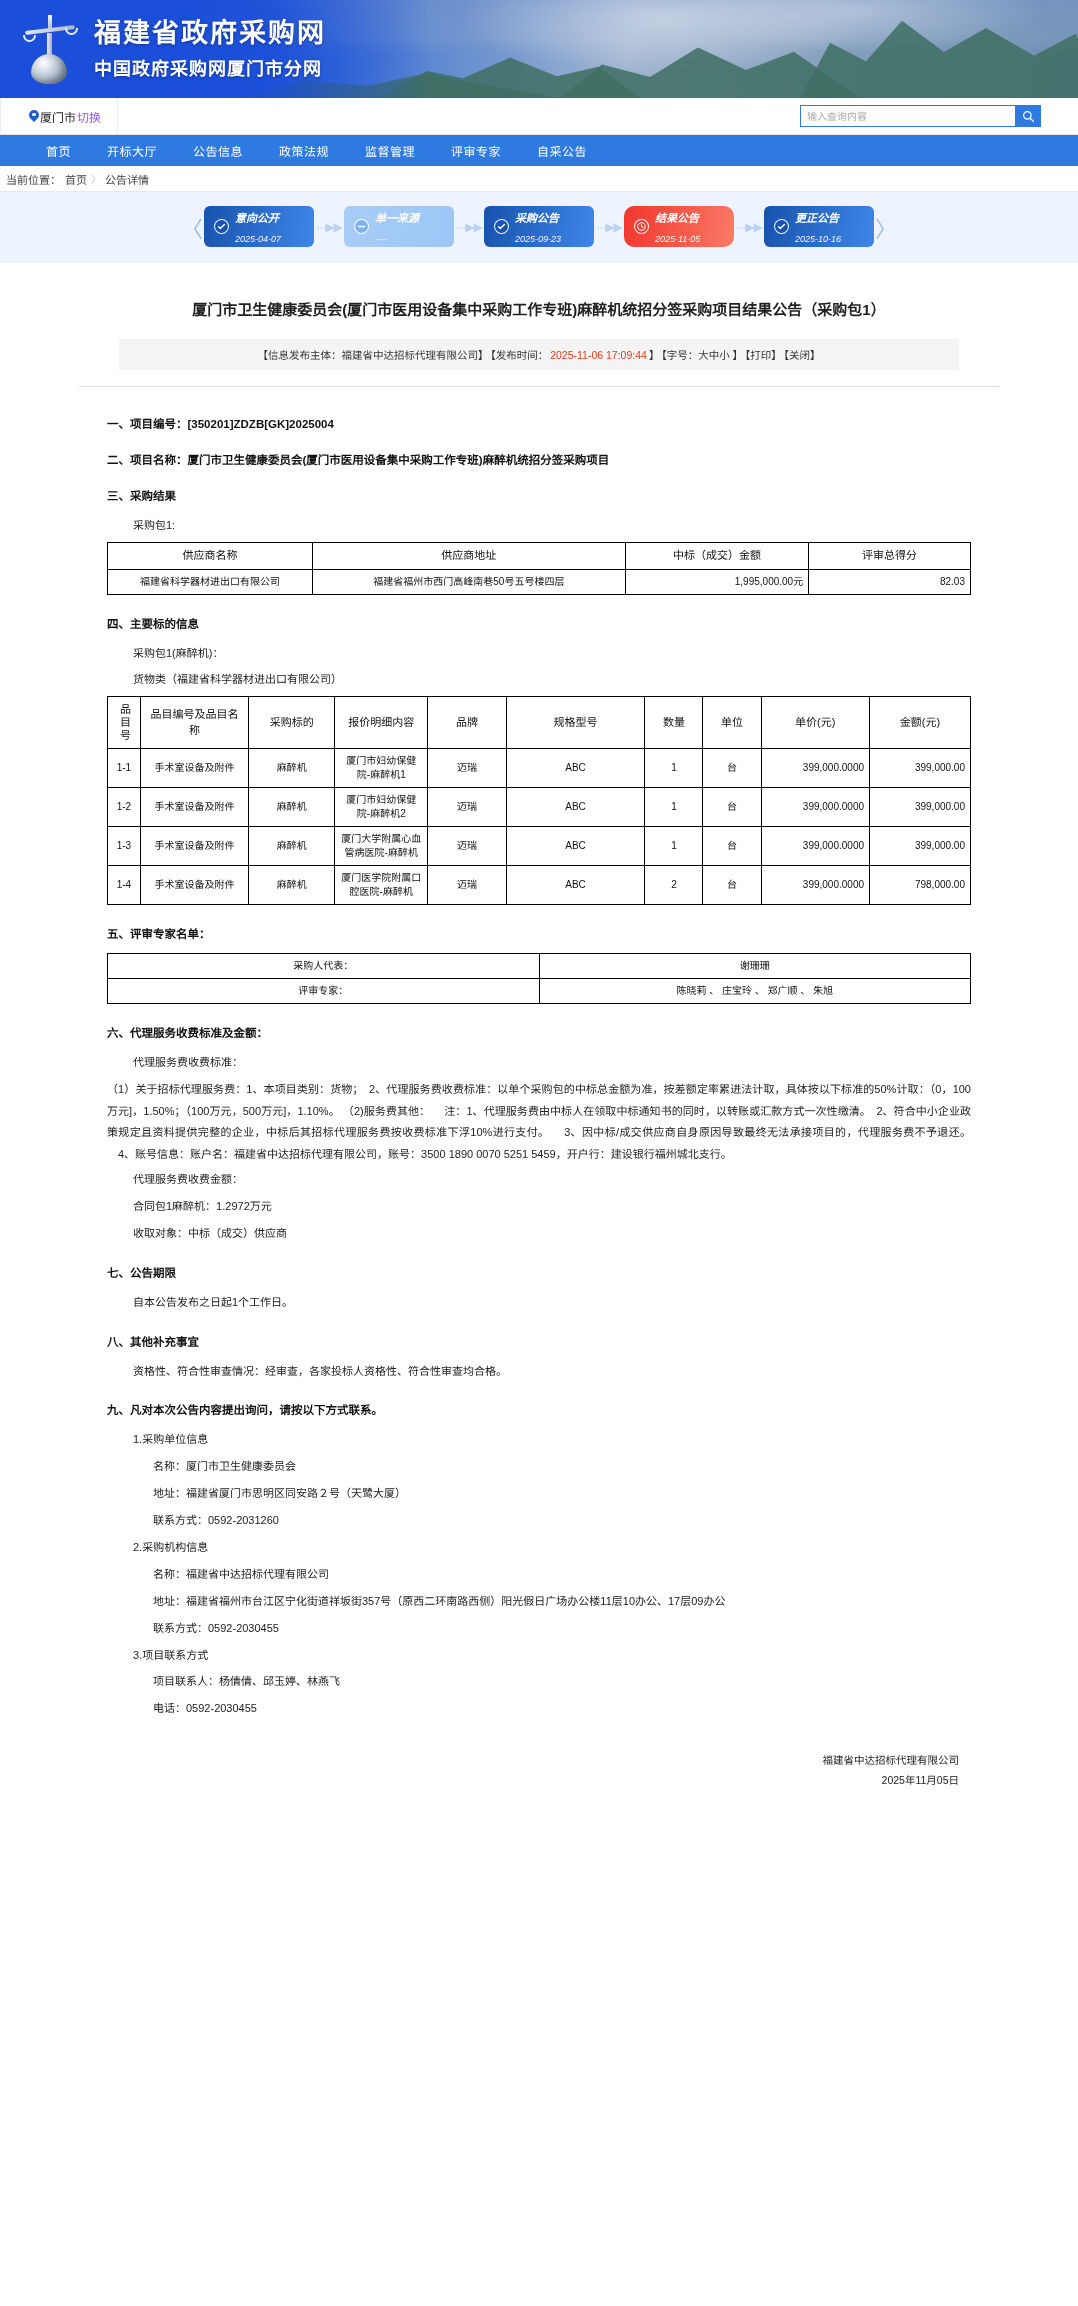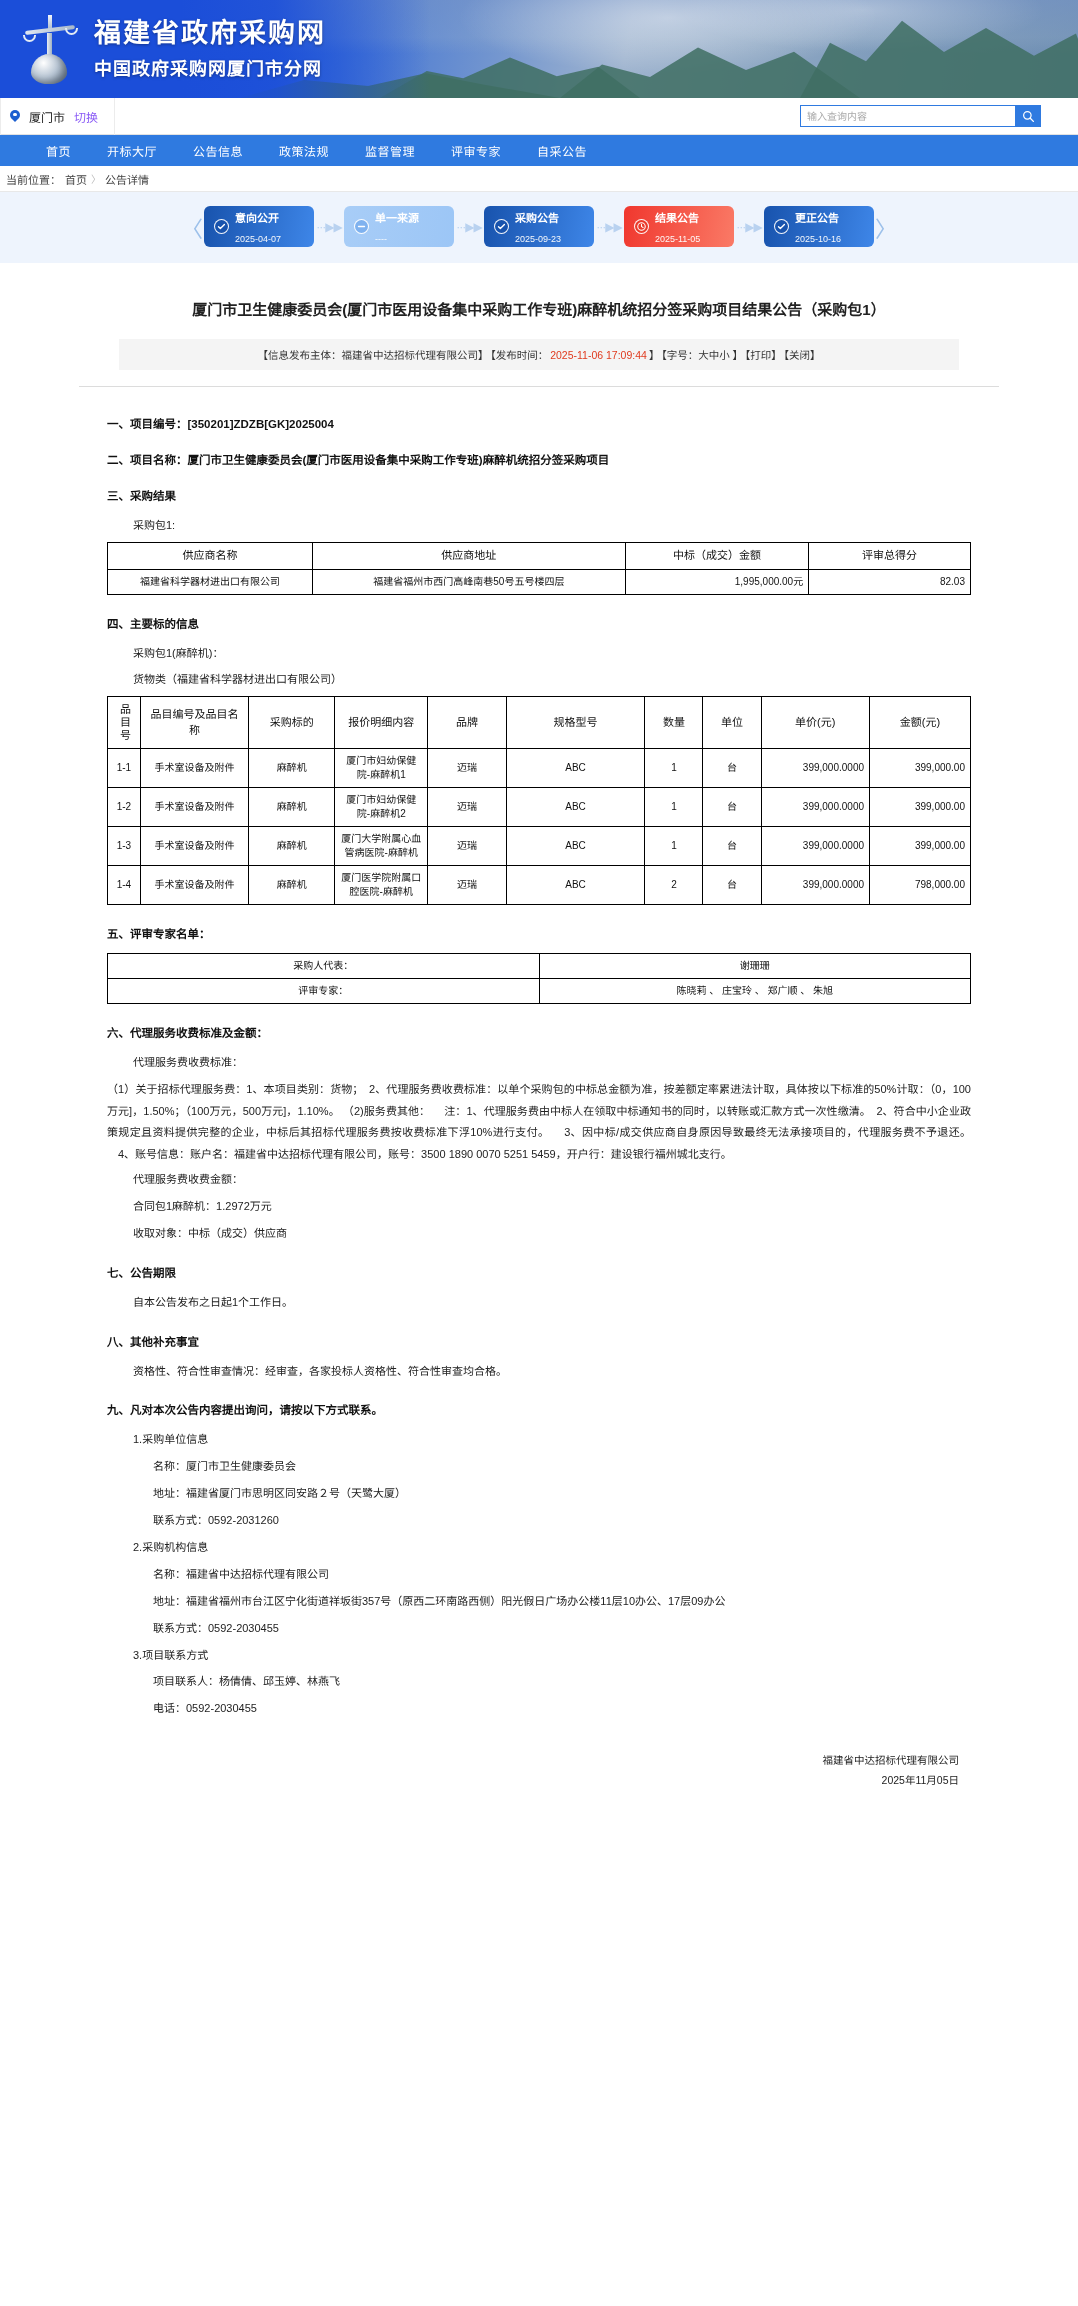--- a/index.html
+++ b/index.html
@@ -85,22 +85,22 @@
     font-size: 18px; font-weight: 700; letter-spacing: 1px;
     text-shadow: 0 1px 3px rgba(0,0,0,.35);
   }
 
   
   .strip {
     height: 37px; border-bottom: 1px solid #e2e2e2;
     display: flex; align-items: center; background: #fff;
   }
   .city-box {
-    height: 37px; display:flex; align-items:center; gap:9px;
-    padding: 0 16px 0 9px; border-right: 1px solid #ececec;
+    height: 37px; display:flex; align-items:center; gap:1px;
+    padding: 0 16px 0 28px; border-right: 1px solid #ececec;
     border-left: 1px solid #ececec;
     justify-content: center;
   }
   .pin { width: 10px; height: 13px; position: relative; display:inline-block; }
   .pin::before{
     content:""; position:absolute; left:0; top:0; width:10px; height:10px;
     background:#1c5fd0; border-radius:50% 50% 50% 0; transform: rotate(-45deg);
   }
   .pin::after{
     content:""; position:absolute; left:3.3px; top:3.2px; width:3.4px; height:3.4px;
@@ -151,29 +151,29 @@
     cursor:pointer; user-select:none; font-family:"DejaVu Sans", sans-serif;
   }
   .steps { display:flex; align-items:center; }
   .step {
     width: 110px; height: 41px; border-radius: 6px;
     display:flex; align-items:center; gap:6px; padding-left:10px;
     color:#fff; cursor:pointer;
   }
   .step.blue  { background: linear-gradient(100deg,#1853ad,#3e86e8); }
   .step.light { background: linear-gradient(100deg,#a8cdf7,#9cc6f6); }
-  .step.red   { background: linear-gradient(100deg,#f0372e,#fa7a66); }
+  .step.red   { background: linear-gradient(100deg,#f0372e,#fa7a66); border-radius: 10px; }
   .step .badge {
     width: 15px; height: 15px; border-radius: 50%;
     background: rgba(255,255,255,.95);
     display:flex; align-items:center; justify-content:center;
     flex: 0 0 15px;
   }
   .step.blue .badge svg, .step.red .badge svg { display:block; }
-  .step .s-text { line-height: 1.25; }
+  .step .s-text { line-height: 1.25; font-style: italic; }
   .step .s-label { font-size: 11px; font-weight:700; }
   .step .s-date  { font-size: 9px; opacity:.95; }
   .step.light .s-label { color:#fff; }
   .connector {
     width: 30px; text-align:center; color:#b9d2f0; font-size: 12px;
     letter-spacing:-1px; user-select:none;
   }
 
   
   .article { width: 1078px; padding: 0 0 30px; }

